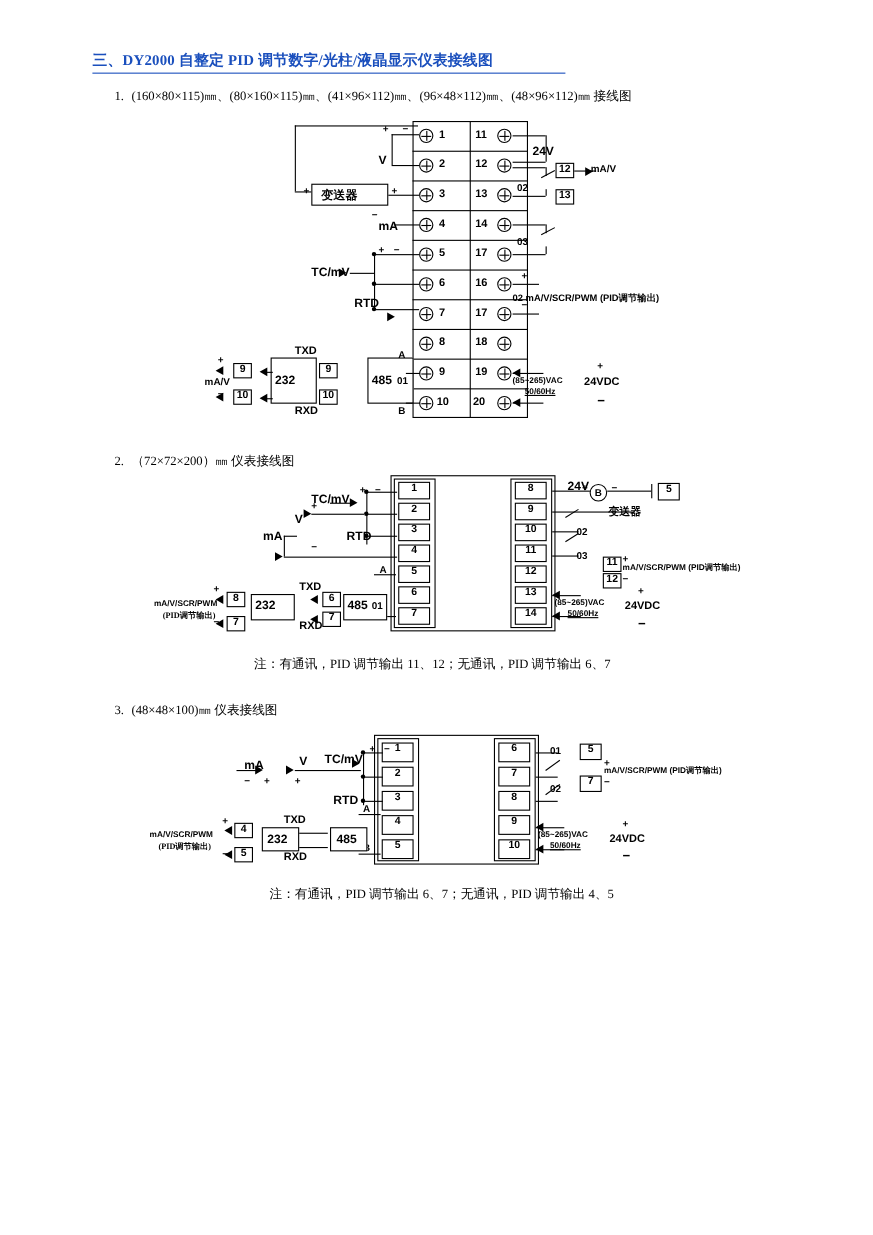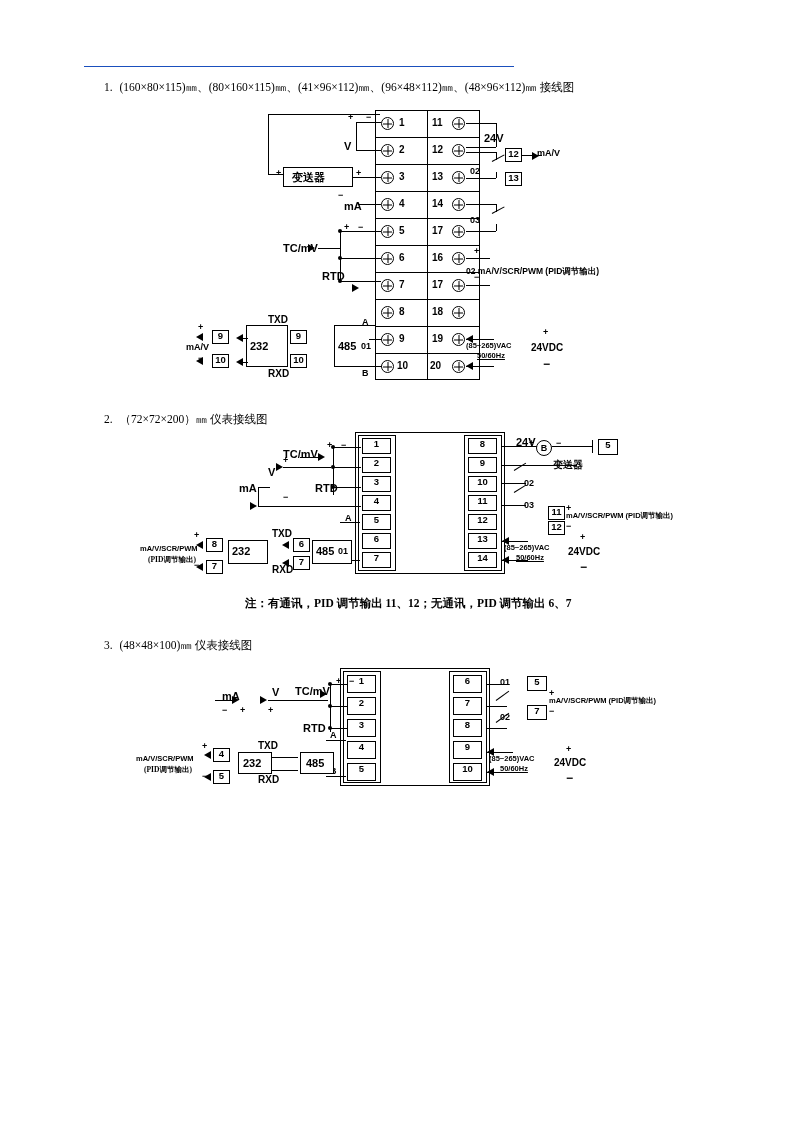--- a/index.html
+++ b/index.html
@@ -75,20 +75,21 @@
 
   .dot{position:absolute;width:4px;height:4px;background:#000;border-radius:50%;}
   .circ{position:absolute;border:1.4px solid #000;border-radius:50%;box-sizing:border-box;background:#fff;
         font-family:"Liberation Sans", sans-serif;font-size:9px;font-weight:bold;text-align:center;}
 </style>
 </head>
 <body>
 
 <div class="page">
 
+  <div class="doc-title">三、DY2000 自整定 PID 调节数字/光柱/液晶显示仪表接线图</div>
   <div class="title-rule"></div>
 
   <div class="section-line" style="left:104px;top:80px;">
     <span>1.</span>
     <span style="margin-left:4px;">(160×80×115)㎜、(80×160×115)㎜、(41×96×112)㎜、(96×48×112)㎜、(48×96×112)㎜ 接线图</span>
   </div>
 
   <div class="dg" style="left:0;top:0;">
 
     <div class="tblock" style="left:375px;top:110px;width:105px;height:270px;"></div>
@@ -416,21 +417,21 @@
     <div class="hline" style="left:502px;top:560px;width:26px;"></div>
     <div class="arrow ar-l" style="left:502px;top:537px;"></div>
     <div class="arrow ar-l" style="left:502px;top:556px;"></div>
     <div class="lbl tiny" style="left:504px;top:543px;font-weight:bold;">(85~265)VAC</div>
     <div class="lbl tiny" style="left:516px;top:553px;font-weight:bold;text-decoration:underline;">50/60Hz</div>
     <div class="lbl" style="left:580px;top:532px;">+</div>
     <div class="lbl med" style="left:568px;top:546px;">24VDC</div>
     <div class="lbl" style="left:580px;top:560px;font-size:12px;">−</div>
   </div>
 
-  <div class="note" style="left:245px;top:596px;font-weight:bold;">注：有通讯，PID 调节输出 11、12；无通讯，PID 调节输出 6、7</div>
+  <div class="note" style="left:231px;top:596px;">注：有通讯，PID 调节输出 11、12；无通讯，PID 调节输出 6、7</div>
 
   <div class="section-line" style="left:104px;top:638px;">
     <span>3.</span>
     <span style="margin-left:4px;">(48×48×100)㎜ 仪表接线图</span>
   </div>
 
   <div class="dg" style="left:0;top:0;">
     <div class="boxthick" style="left:340px;top:668px;width:150px;height:118px;"></div>
 
     <div class="box" style="left:343px;top:671px;width:38px;height:112px;"></div>
@@ -541,14 +542,15 @@
     <div class="hline" style="left:487px;top:772px;width:26px;"></div>
     <div class="arrow ar-l" style="left:487px;top:748px;"></div>
     <div class="arrow ar-l" style="left:487px;top:768px;"></div>
     <div class="lbl tiny" style="left:489px;top:754px;font-weight:bold;">(85~265)VAC</div>
     <div class="lbl tiny" style="left:500px;top:764px;font-weight:bold;text-decoration:underline;">50/60Hz</div>
     <div class="lbl" style="left:566px;top:744px;">+</div>
     <div class="lbl med" style="left:554px;top:757px;">24VDC</div>
     <div class="lbl" style="left:566px;top:771px;font-size:12px;">−</div>
   </div>
 
+  <div class="note" style="left:245px;top:805px;">注：有通讯，PID 调节输出 6、7；无通讯，PID 调节输出 4、5</div>
 
 </div>
 
 </body></html>

